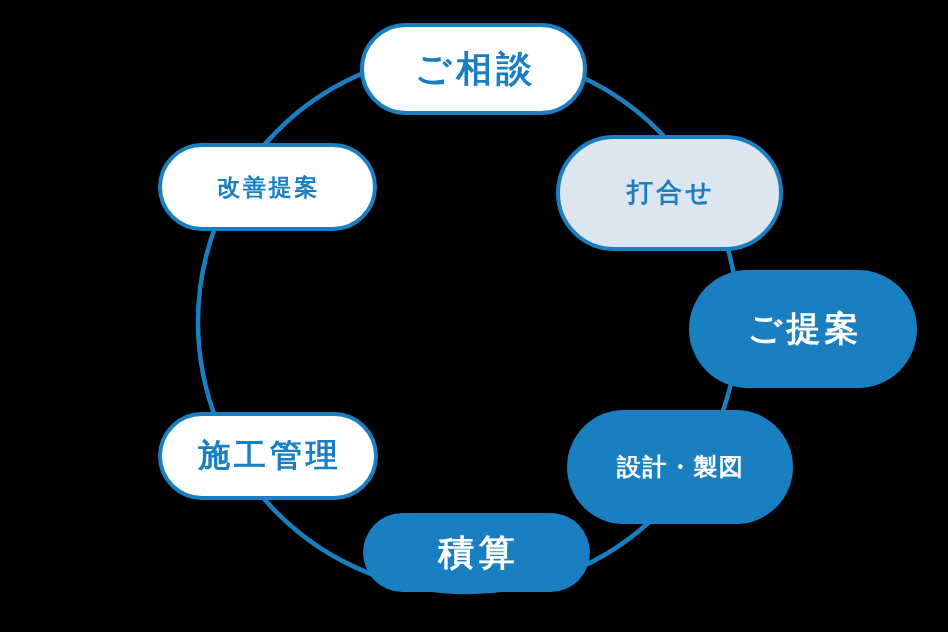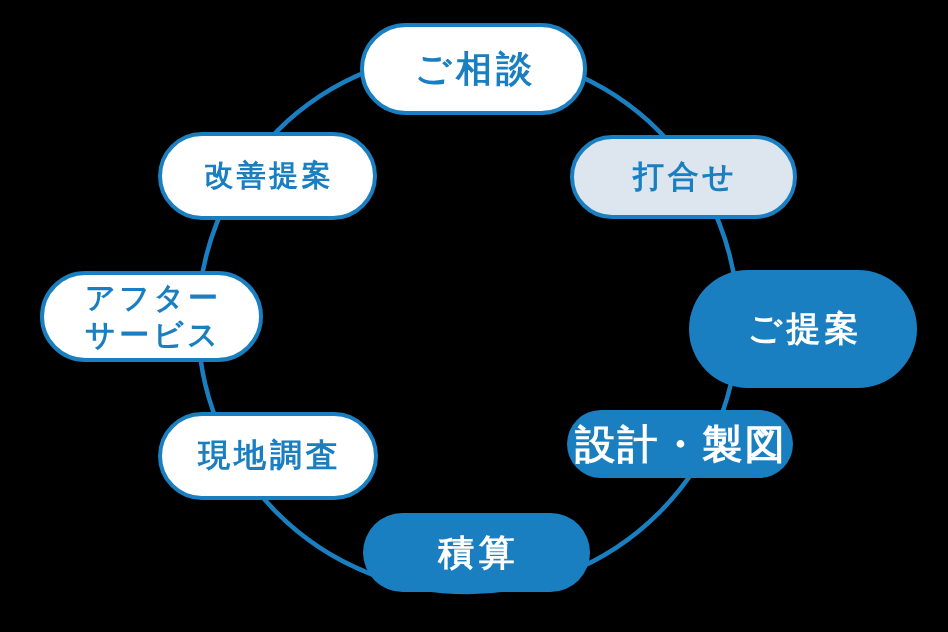--- a/index.html
+++ b/index.html
@@ -28,27 +28,27 @@
     letter-spacing:0.12em;
     text-indent:0.12em;
     line-height:1.22;
     white-space:nowrap;
   }
   .pill.outline{background:var(--white);border:4px solid var(--blue);color:var(--blue);}
   .pill.tint{background:var(--tint);border:4px solid var(--blue);color:var(--blue);}
   .pill.filled{background:var(--blue);border:none;color:var(--white);}
   
   .p-consultation{left:360px;top:23px;width:227px;height:92px;font-size:36px;}
-  .p-meeting{left:570px;top:135px;width:227px;height:84px;font-size:31px;}
+  .p-meeting{left:556px;top:135px;width:227px;height:116px;font-size:26px;}
   .p-proposal{left:689px;top:270px;width:228px;height:118px;font-size:34px;}
-  .p-design{left:567px;top:410px;width:226px;height:68px;font-size:40px;letter-spacing:0.06em;text-indent:0.06em;}
+  .p-design{left:567px;top:410px;width:226px;height:114px;font-size:24px;letter-spacing:0.06em;text-indent:0.06em;}
   .p-estimation{left:363px;top:513px;width:227px;height:79px;font-size:36px;}
   .p-construction{left:158px;top:412px;width:220px;height:88px;font-size:32px;}
   .p-after{left:40px;top:271px;width:223px;height:91px;font-size:30px;}
-  .p-improvement{left:158px;top:132px;width:219px;height:88px;font-size:29px;}
+  .p-improvement{left:158px;top:143px;width:219px;height:88px;font-size:23px;}
 </style>
 </head>
 <body>
 
 <div class="stage">
 
   <svg class="cycle-svg" width="948" height="632" viewBox="0 0 948 632" aria-hidden="true">
     <circle cx="468" cy="322" r="270"></circle>
   </svg>
 
@@ -66,25 +66,21 @@
 
   <div class="pill p-design filled">
     <span>設計・製図</span>
   </div>
 
   <div class="pill p-estimation filled">
     <span>積算</span>
   </div>
 
   <div class="pill p-construction outline">
-    <span>現地調査</span>
+    <span>施工管理</span>
   </div>
 
-  <div class="pill p-after outline">
-    <span>アフター</span>
-    <span>サービス</span>
-  </div>
 
   <div class="pill p-improvement outline">
     <span>改善提案</span>
   </div>
 
 </div>
 
 </body></html>

